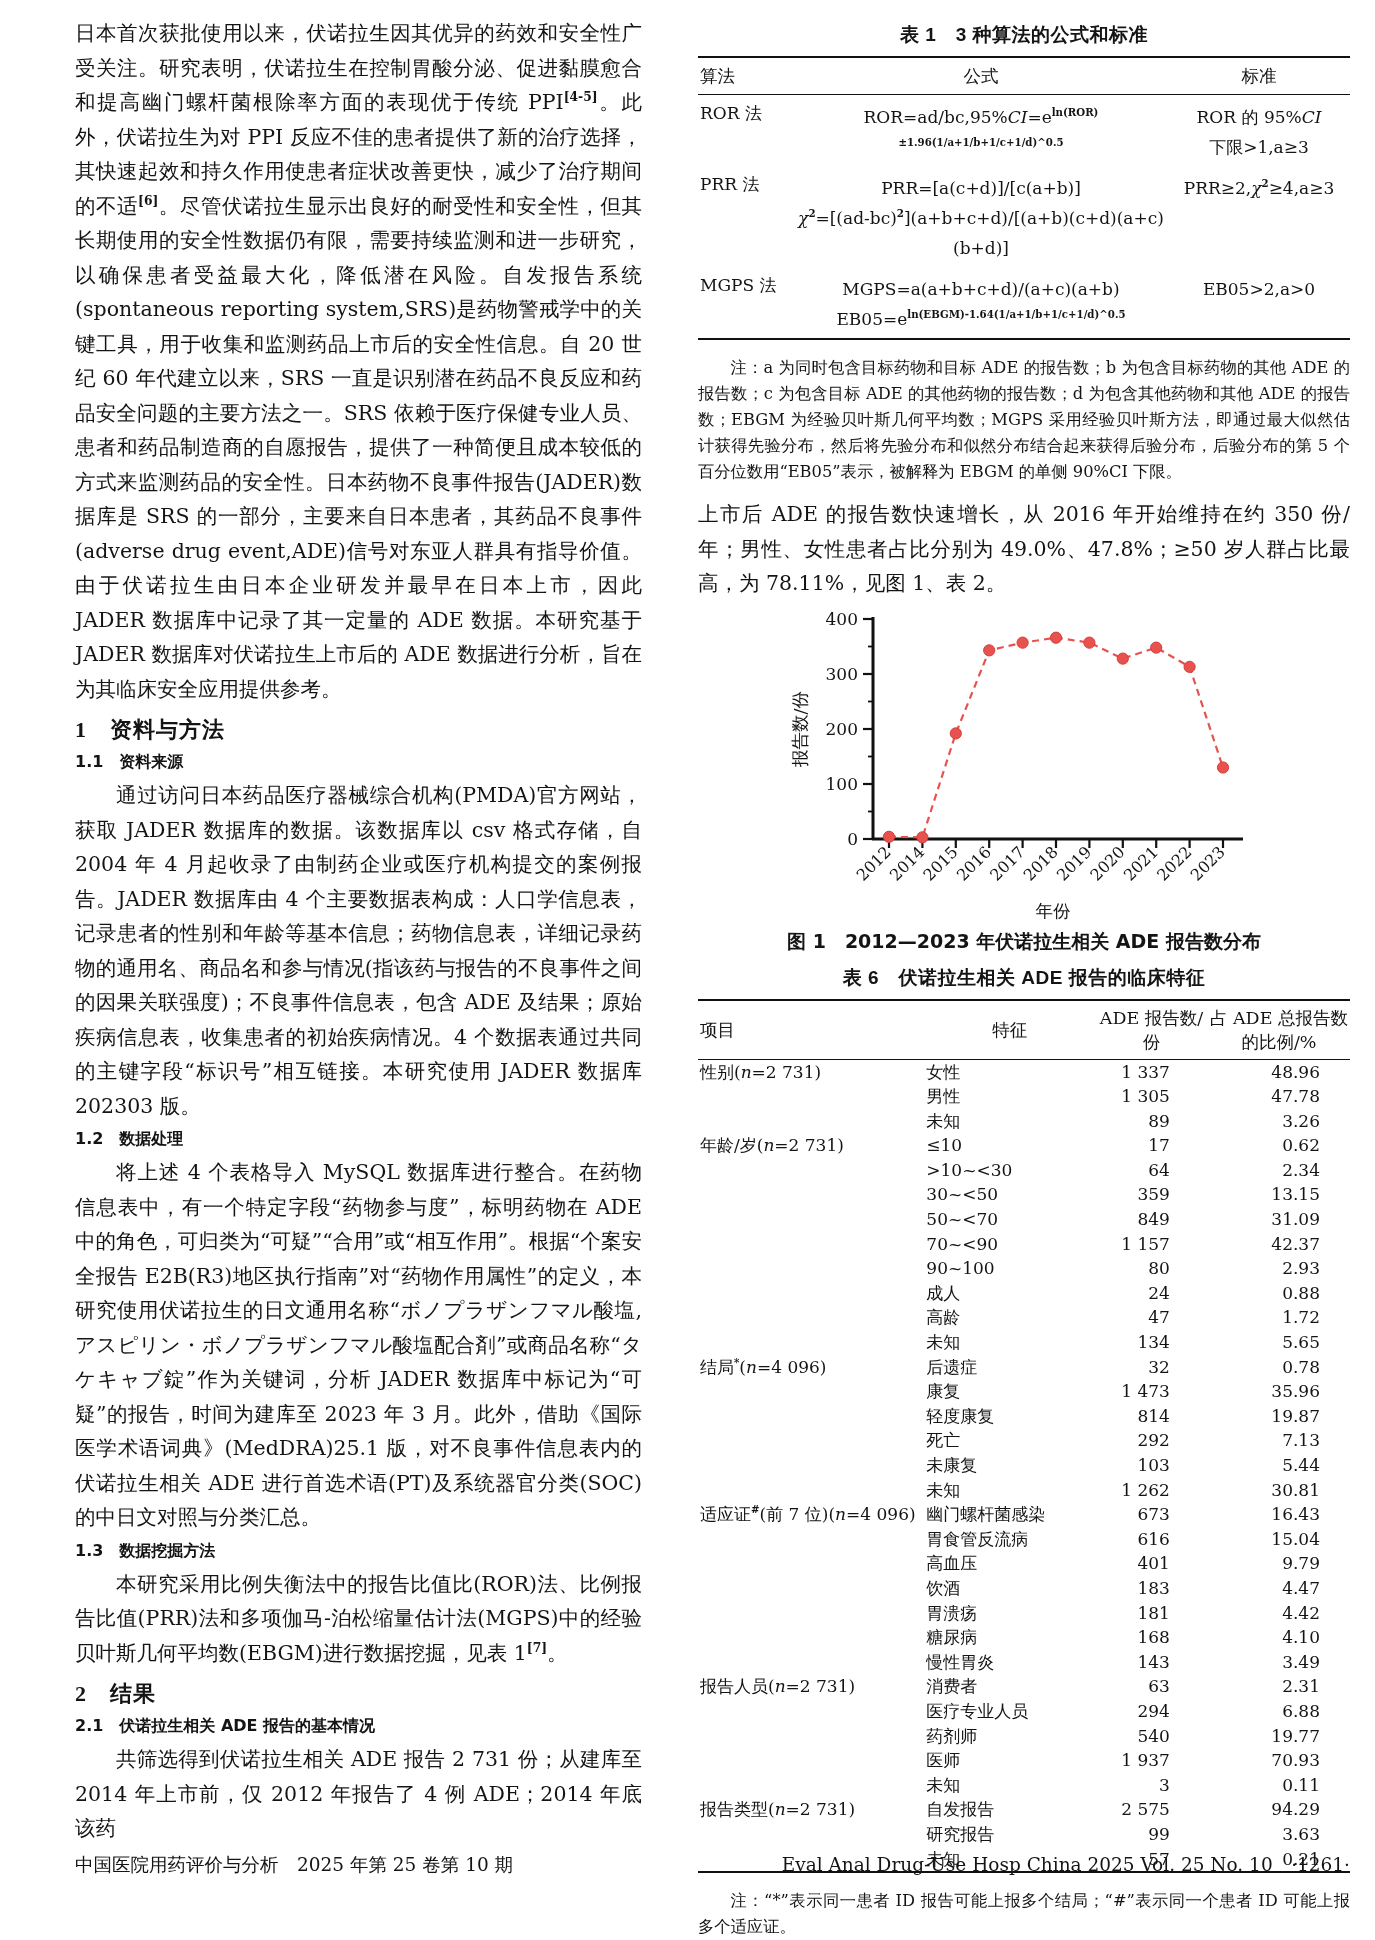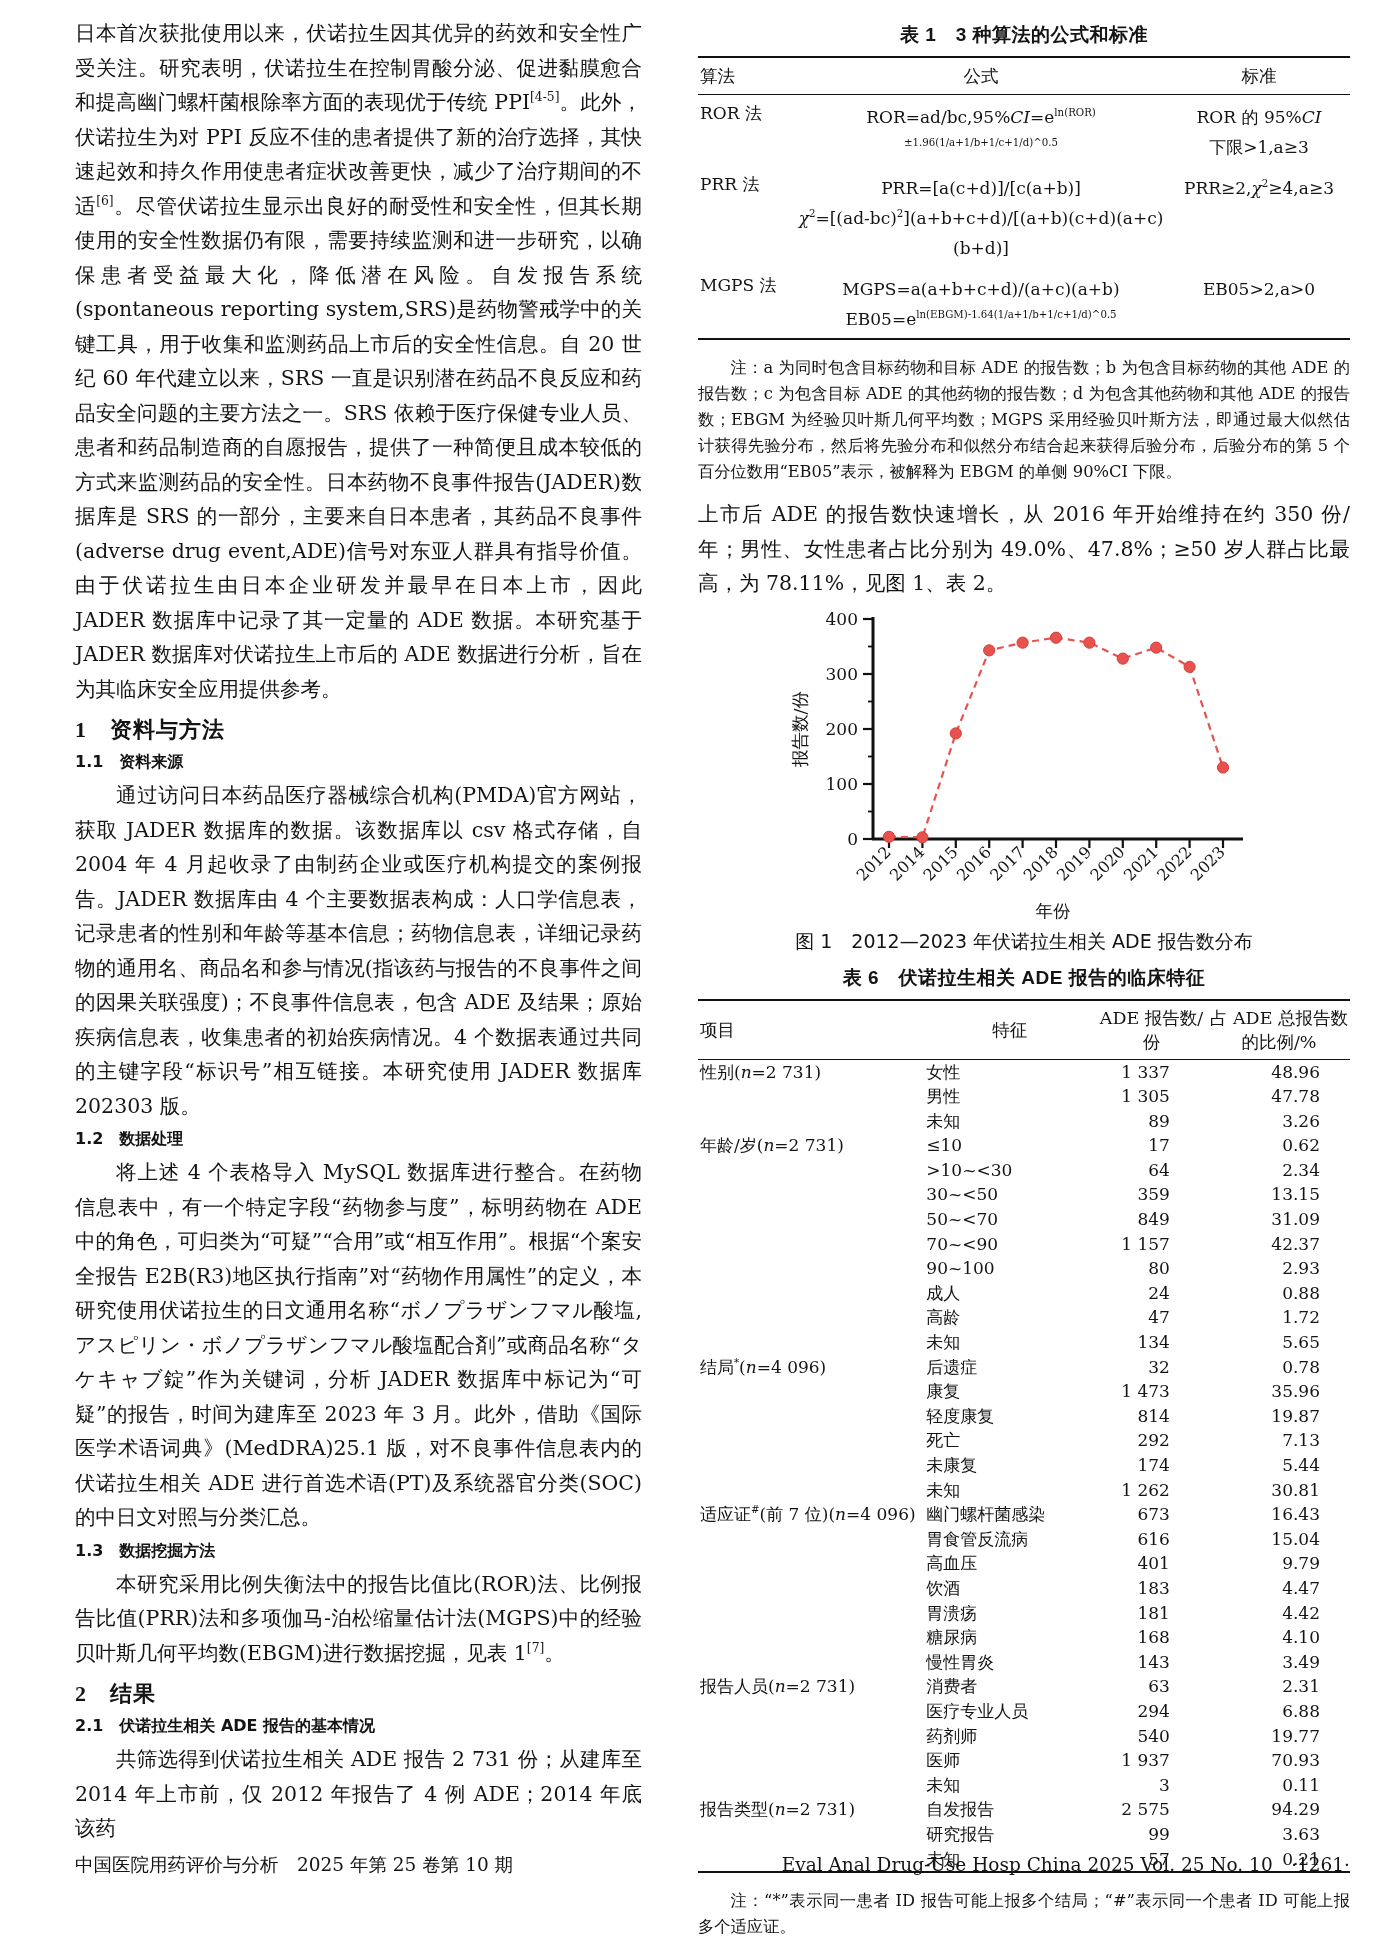--- a/index.html
+++ b/index.html
@@ -6,21 +6,21 @@
   .page{
     position:relative; width:1375px; height:1940px; background:#fff;
     font-family:"DejaVu Serif", serif; color:#141414; overflow:hidden;
   }
   .columns{display:flex; gap:56px; padding:16px 25px 0 75px;}
   .col-left{width:567px; flex:none;}
   .col-right{width:652px; flex:none;}
 
   p.body{font-size:20.5px; line-height:34.5px; text-align:justify; margin:0; text-indent:2em;}
   p.noindent{text-indent:0;}
-  sup{font-size:0.6em; line-height:0;}
+  sup{font-size:0.6em; line-height:0;font-weight:bold;}
 
   .h-sec{font-family:Liberation Serif, serif; font-weight:bold; font-size:22px; margin:9px 0 7px; letter-spacing:1px;}
   .h-sub{font-family:"DejaVu Sans", sans-serif; font-weight:bold; font-size:16px; margin:6px 0 5px;}
 
   .tbl-title{font-family:Liberation Sans, sans-serif; font-weight:bold; font-size:19px; text-align:center; margin:6px 0 8px; letter-spacing:0.5px;}
 
   table{width:100%; border-collapse:collapse;}
   
   .t1{font-size:17px; border-top:2.5px solid #111; border-bottom:2.5px solid #111;}
   .t1 th{font-weight:normal; border-bottom:1.5px solid #111; padding:6px 2px; font-size:17.5px;}
@@ -38,21 +38,21 @@
   .t2 .t2-h-num{text-align:center; width:110px;}
   .t2 .t2-h-pct{text-align:center; width:140px;}
   .t2 .t2-item{text-align:left;}
   .t2 .t2-feat{text-align:left;}
   .t2 .t2-num{text-align:right; padding-right:38px;}
   .t2 .t2-pct{text-align:right; padding-right:30px;}
 
   .note{font-size:16.3px; line-height:26px; text-align:justify; text-indent:2em; margin:15px 0 0;}
 
   .fig-wrap{text-align:center; margin:6px 0 0;}
-  .fig-caption{font-family:"DejaVu Sans", sans-serif; font-weight:normal; font-size:19px; text-align:center; margin:4px 0 10px;}
+  .fig-caption{font-family:"DejaVu Sans", sans-serif; font-weight:bold; font-size:19px; text-align:center; margin:4px 0 10px;}
   .chart-host svg{display:block; margin:0 auto;}
   .chart-host text{font-family:"DejaVu Serif", serif; fill:#141414;}
 
   .footer{position:absolute; left:75px; right:25px; top:1852px; display:flex; justify-content:space-between; font-size:18.5px;}
   .gap-md{height:12px;}
 </style>
 </head>
 <body>
 
 <div class="page">
@@ -282,21 +282,21 @@
             </tr>
             <tr>
               <td class="t2-item"></td>
               <td class="t2-feat">死亡</td>
               <td class="t2-num">292</td>
               <td class="t2-pct">7.13</td>
             </tr>
             <tr>
               <td class="t2-item"></td>
               <td class="t2-feat">未康复</td>
-              <td class="t2-num">174</td>
+              <td class="t2-num">103</td>
               <td class="t2-pct">5.44</td>
             </tr>
             <tr>
               <td class="t2-item"></td>
               <td class="t2-feat">未知</td>
               <td class="t2-num">1 262</td>
               <td class="t2-pct">30.81</td>
             </tr>
             <tr>
               <td class="t2-item">适应证<sup>#</sup>(前 7 位)(<i>n</i>=4 096)</td>

